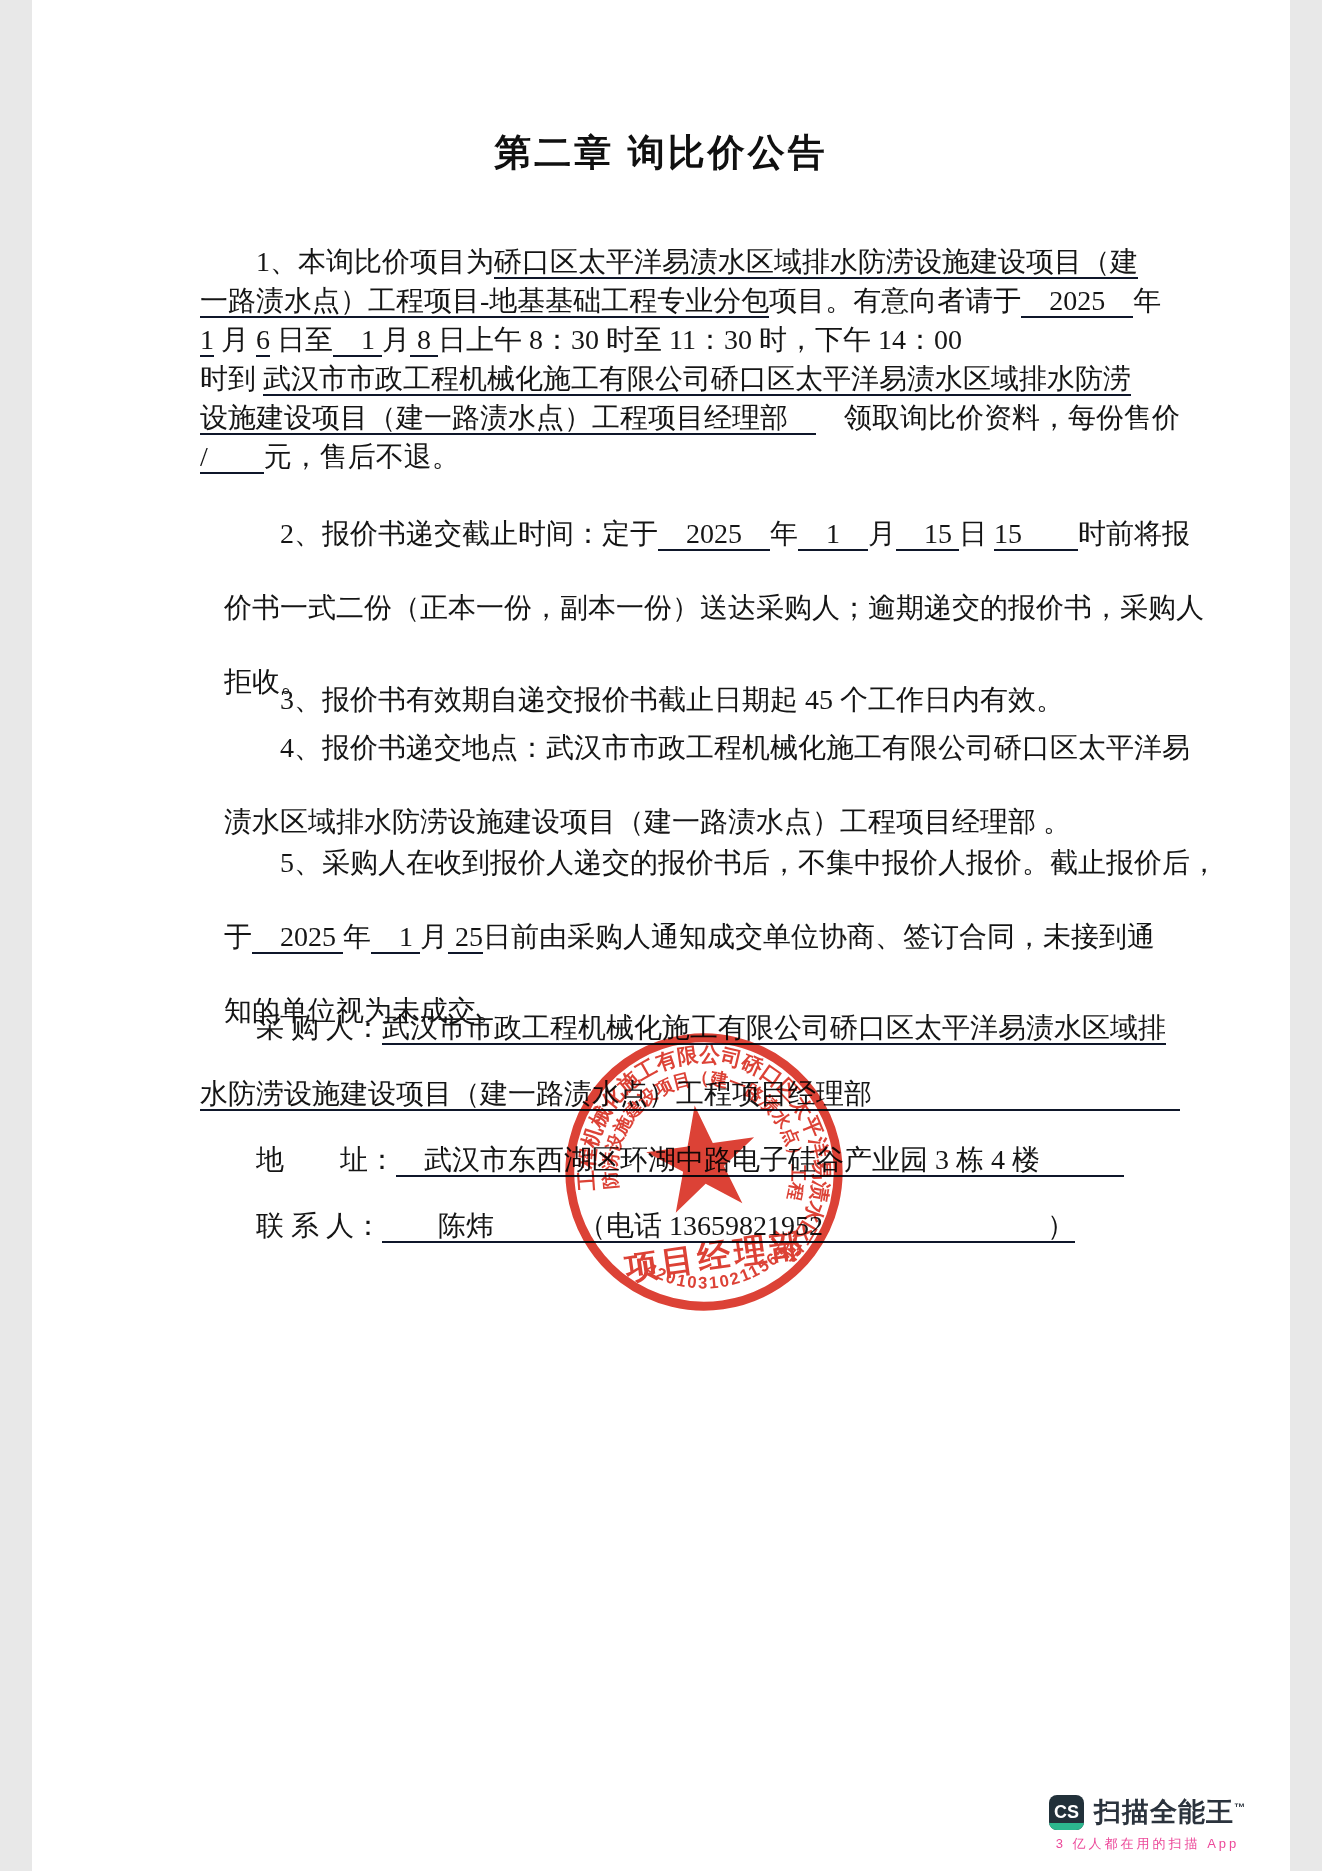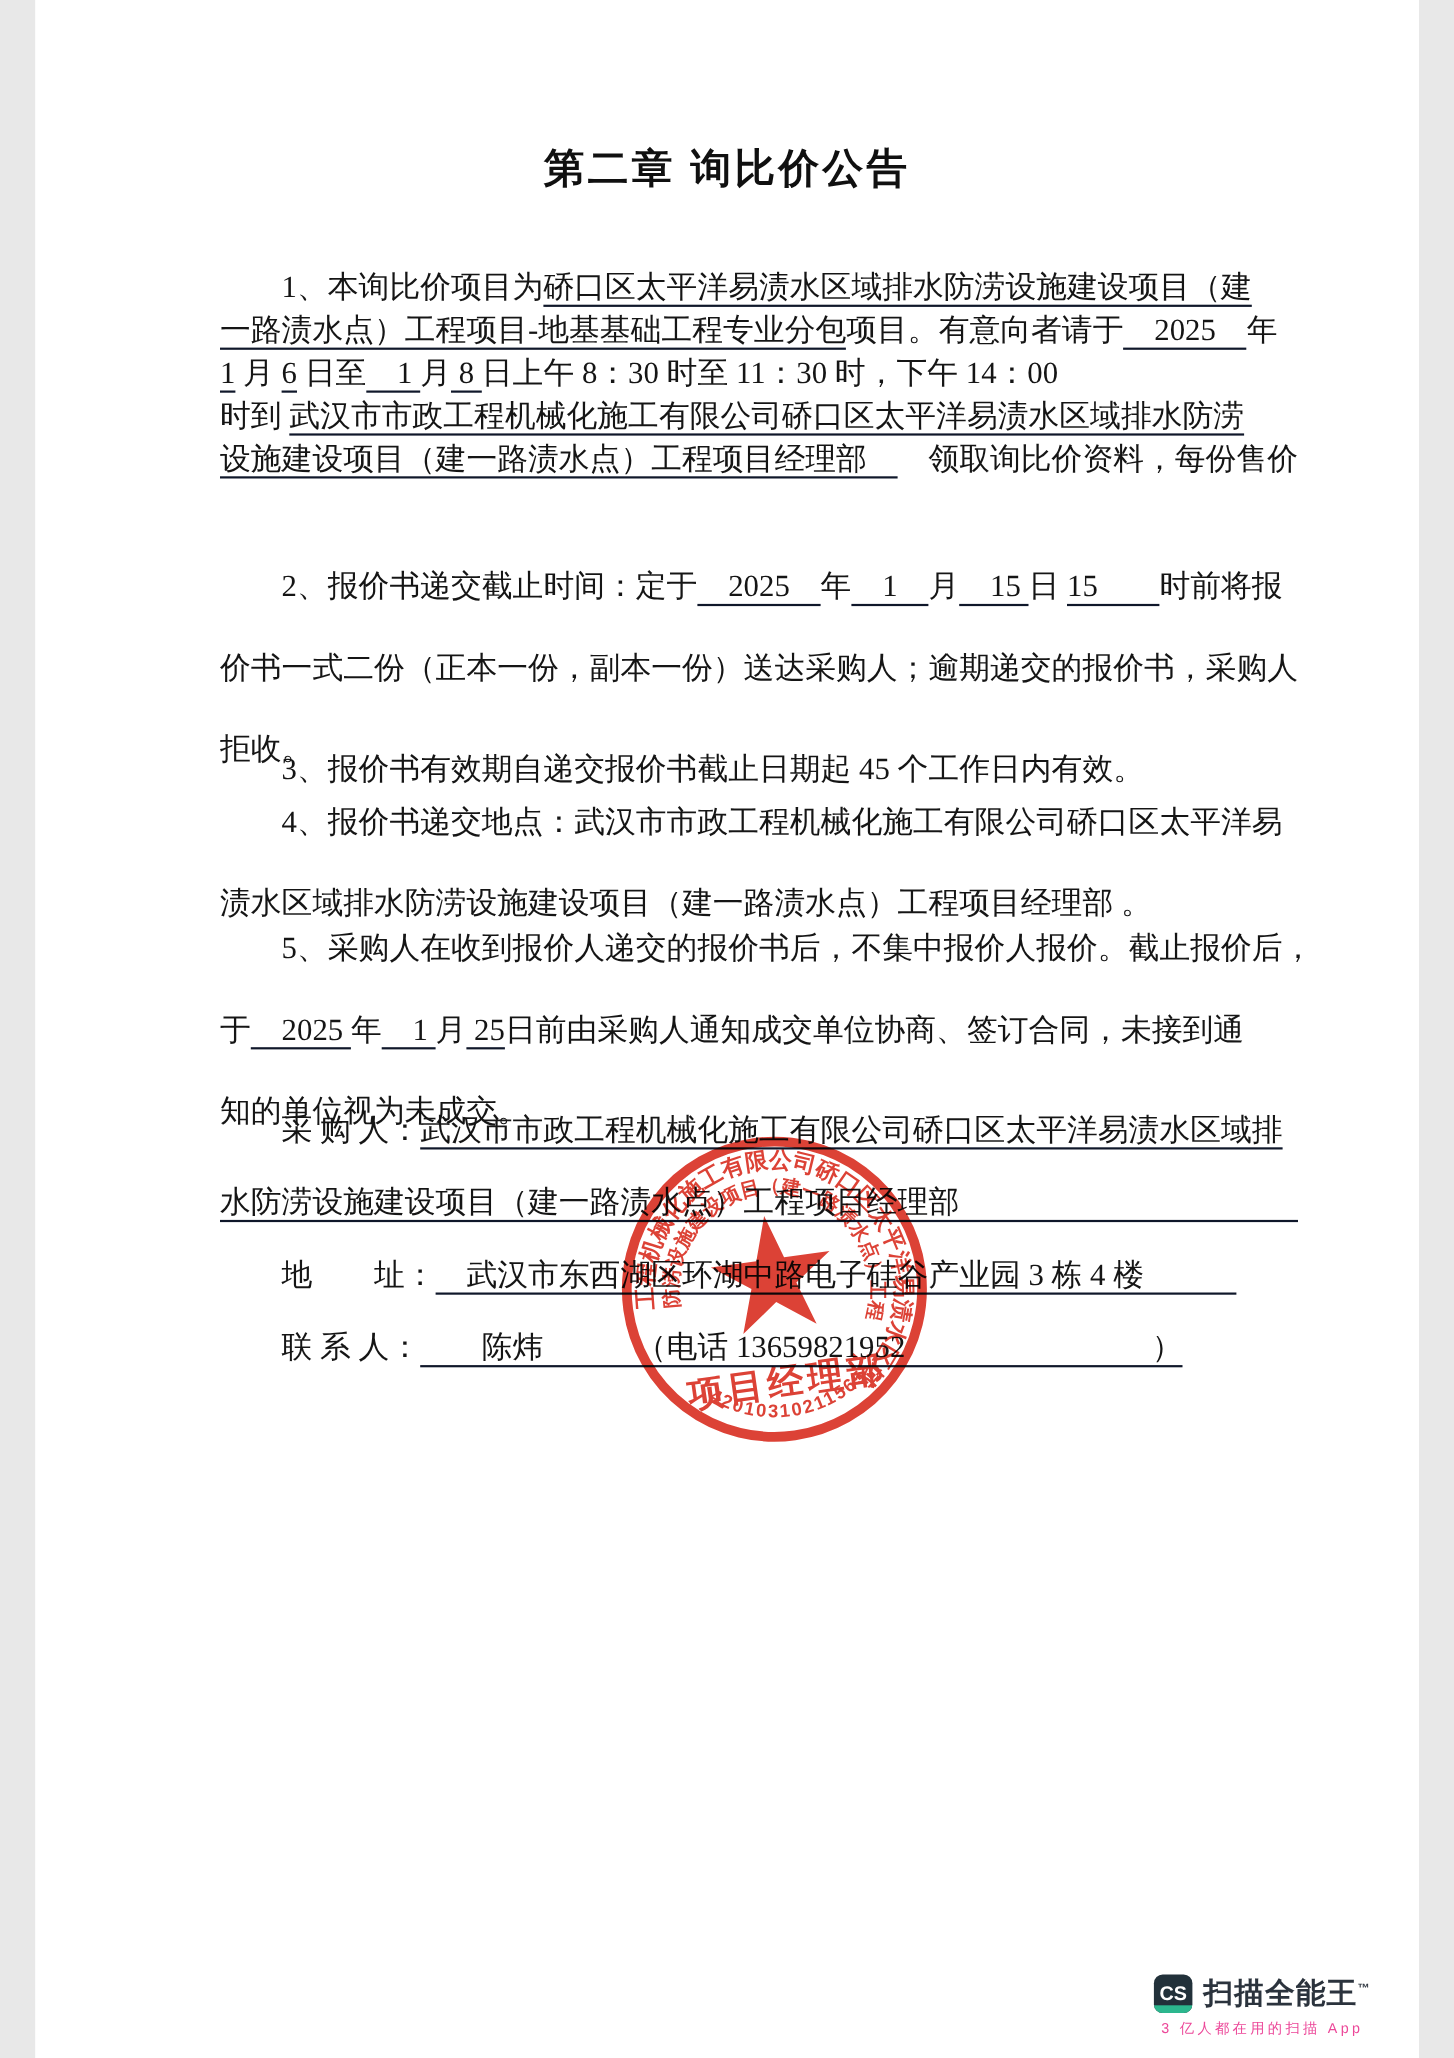--- a/index.html
+++ b/index.html
@@ -9,21 +9,21 @@
     overflow:hidden;margin:0 auto;
   }
   .title{
     position:absolute;top:128px;left:0;right:0;text-align:center;
     font-family:"Liberation Sans","DejaVu Sans",sans-serif;
     font-weight:bold;font-size:37px;letter-spacing:3px;color:#101010;
   }
   .para{position:absolute;left:168px;width:1000px;}
   .para .line{white-space:nowrap;font-size:28px;}
   .tight .line{height:39px;line-height:39px;}
-  .wide .line{height:74px;line-height:74px;}
+  .wide .line{height:74px;line-height:74px;margin-left:24px;}
   .contact-block .line{height:66px;line-height:66px;}
   .line.indent{text-indent:56px;}
   .u{border-bottom:2px solid #0f172a;}
   .p0{top:242px;}
   .p1{top:497px;}
   .p2{top:663px;}
   .p3{top:711px;}
   .p4{top:826px;}
   .p5{top:995px;}
   
@@ -62,20 +62,21 @@
 
   <div class="title">第二章  询比价公告</div>
 
   <div id="doc-body">
       <div class="para tight p0">
         <div class="line indent"><span>1、本询比价项目为</span><span class="u">硚口区太平洋易渍水区域排水防涝设施建设项目（建</span></div>
         <div class="line"><span class="u">一路渍水点）工程项目-地基基础工程专业分包</span><span>项目。有意向者请于</span><span class="u">　2025　</span><span>年</span></div>
         <div class="line"><span class="u">1</span><span> 月 </span><span class="u">6</span><span> 日至</span><span class="u">　1 </span><span>月</span><span class="u"> 8 </span><span>日上午 8：30 时至 11：30 时，下午 14：00</span></div>
         <div class="line"><span>时到 </span><span class="u">武汉市市政工程机械化施工有限公司硚口区太平洋易渍水区域排水防涝</span></div>
         <div class="line"><span class="u">设施建设项目（建一路渍水点）工程项目经理部　</span><span>　领取询比价资料，每份售价</span></div>
+        <div class="line"><span class="u">/　　</span><span>元，售后不退。</span></div>
       </div>
       <div class="para wide p1">
         <div class="line indent"><span>2、报价书递交截止时间：定于</span><span class="u">　2025　</span><span>年</span><span class="u">　1　</span><span>月</span><span class="u">　15 </span><span>日 </span><span class="u">15　　</span><span>时前将报</span></div>
         <div class="line"><span>价书一式二份（正本一份，副本一份）送达采购人；逾期递交的报价书，采购人</span></div>
         <div class="line"><span>拒收。</span></div>
       </div>
       <div class="para wide p2">
         <div class="line indent"><span>3、报价书有效期自递交报价书截止日期起 45 个工作日内有效。</span></div>
       </div>
       <div class="para wide p3">

